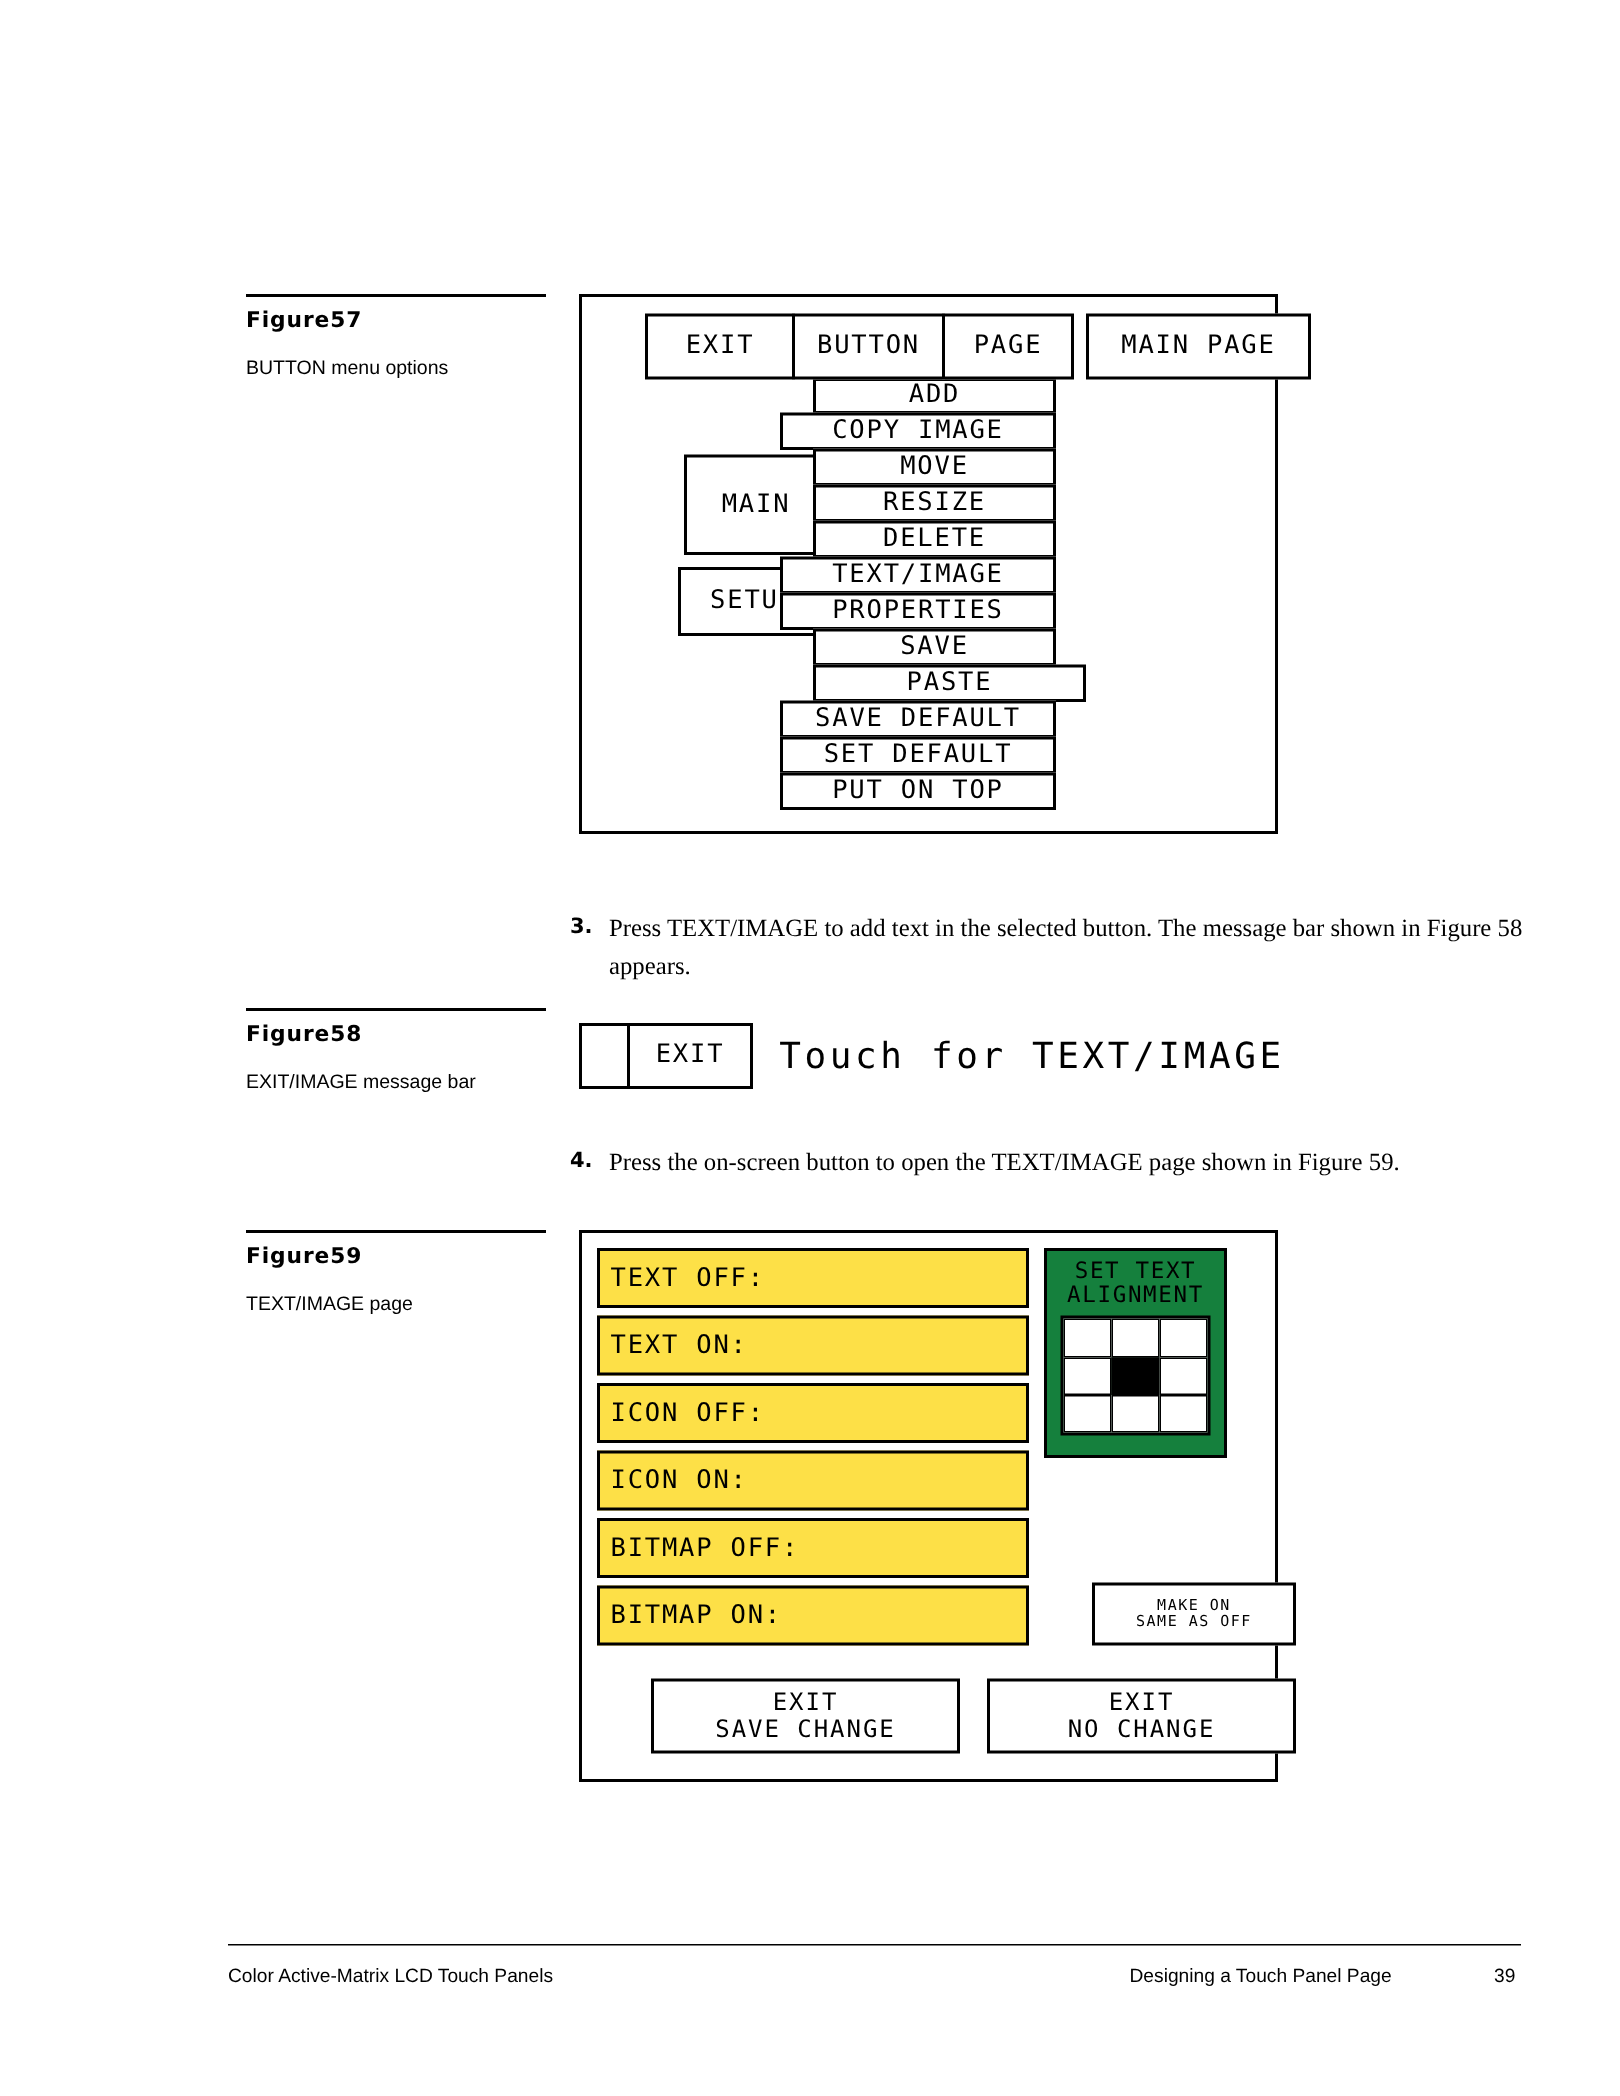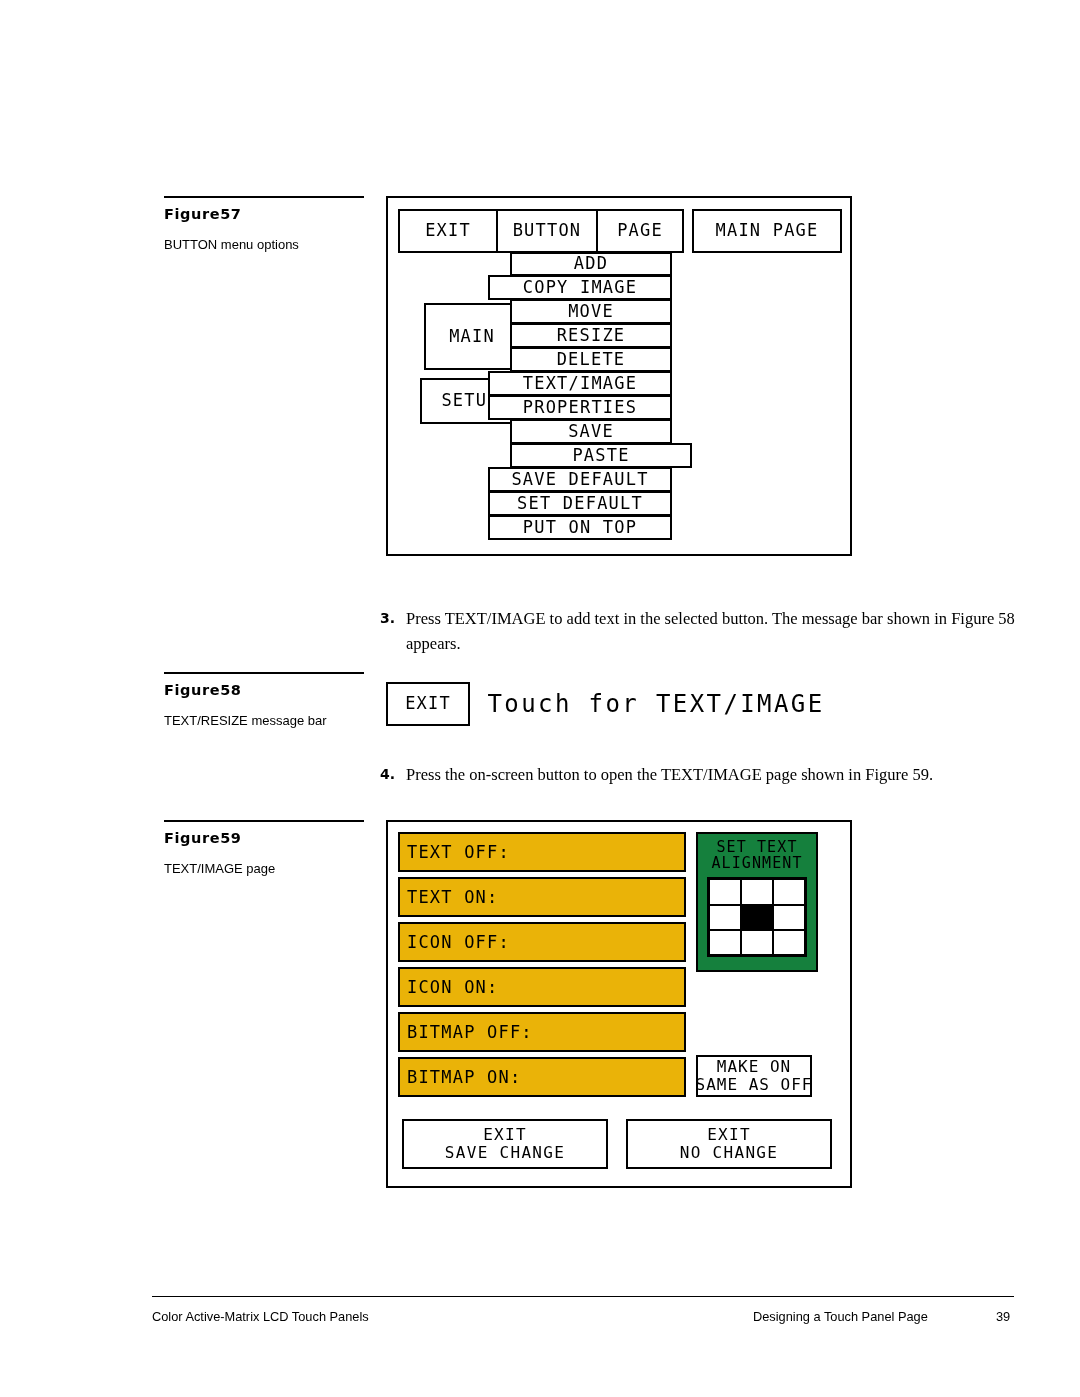--- a/index.html
+++ b/index.html
@@ -75,34 +75,35 @@
     background: #fff;
     font-family: "DejaVu Sans Mono", monospace;
     font-size: 17px;
     letter-spacing: 1.2px;
     display: flex;
     align-items: center;
     justify-content: center;
     text-align: center;
     line-height: 1.12;
     white-space: pre;
+    margin-left: 32px;
   }
   .key.thin { border-width: 2px; }
 
   
   .menu-item { z-index: 5; }
   .bg-key { z-index: 1; }
   .toolbar-key { z-index: 6; }
 
   
   .field {
     position: absolute;
     box-sizing: border-box;
     border: 2.5px solid #000;
-    background: #eab308;
+    background: #fde047;
     font-family: "DejaVu Sans Mono", monospace;
     font-size: 17px;
     letter-spacing: 1.2px;
     display: flex;
     align-items: center;
     justify-content: flex-start;
     padding-left: 7px;
     white-space: pre;
   }
   .align-widget {
@@ -187,21 +188,21 @@
 </div>
 
 <div class="step" style="left:380px; top:606px; width:652px;">
   <div class="step-num">3.</div>
   <div class="step-text">Press TEXT/IMAGE to add text in the selected button. The message bar shown in Figure 58 appears.</div>
 </div>
 
 <div class="fig-caption" style="top:672px;">
   <div class="fig-rule"></div>
   <div class="fig-title">Figure58</div>
-  <div class="fig-desc">TEXT/RESIZE message bar</div>
+  <div class="fig-desc">EXIT/IMAGE message bar</div>
 </div>
 
 <div class="screen" style="left:386px; top:682px; width:450px; height:44px;">
   <div class="key" style="left:-2px; top:-2px; width:84px; height:44px; border-width:2.5px;">EXIT</div>
   <div class="key" style="left:82px; top:-2px; width:372px; height:44px; border:none; font-size:24px; letter-spacing:2.4px;">Touch for TEXT/IMAGE</div>
 </div>
 
 <div class="step" style="left:380px; top:762px; width:660px;">
   <div class="step-num">4.</div>
   <div class="step-text">Press the on-screen button to open the TEXT/IMAGE page shown in Figure 59.</div>
@@ -231,21 +232,21 @@
       <div class="align-cell"></div>
       <div class="align-cell"></div>
       <div class="align-cell on"></div>
       <div class="align-cell"></div>
       <div class="align-cell"></div>
       <div class="align-cell"></div>
       <div class="align-cell"></div>
     </div>
   </div>
 
-  <div class="key" style="left:308px; top:233px; width:116px; height:42px; font-size:16px; letter-spacing:1px;">MAKE ON
+  <div class="key" style="left:308px; top:233px; width:136px; height:42px; font-size:10px; letter-spacing:1px;">MAKE ON
 SAME AS OFF</div>
 
   <div class="key" style="left:14px; top:297px; width:206px; height:50px; font-size:16px; letter-spacing:1.3px;">EXIT
 SAVE CHANGE</div>
   <div class="key" style="left:238px; top:297px; width:206px; height:50px; font-size:16px; letter-spacing:1.3px;">EXIT
 NO CHANGE</div>
 </div>
 
 <div class="footer-rule" style="top:1296px;"></div>
 <div class="footer-text" style="left:152px; top:1309px;">Color Active-Matrix LCD Touch Panels</div>

